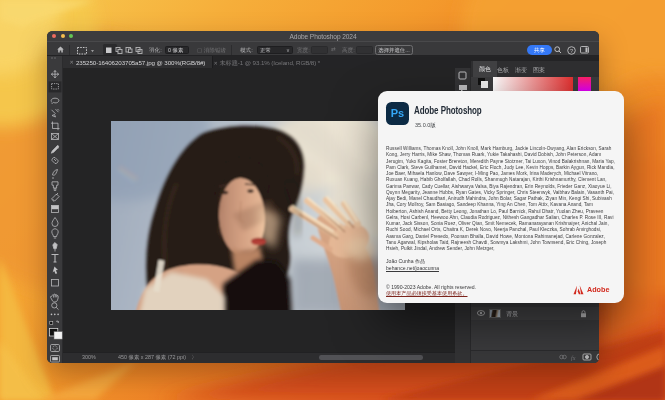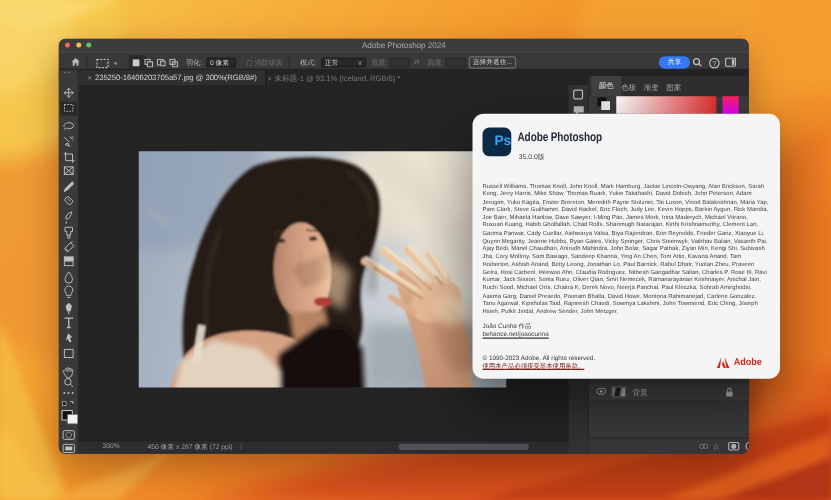--- a/index.html
+++ b/index.html
@@ -302,21 +302,21 @@
     <line x1="219" y1="128" x2="202" y2="117" stroke="#dfac8b" stroke-width="5" stroke-linecap="round"></line>
     <ellipse cx="253" cy="150" rx="15" ry="28" fill="#b5805f" opacity="0.6" filter="url(#pb4)" transform="rotate(-20 253 150)"></ellipse>
     <ellipse cx="250" cy="128" rx="15" ry="11" fill="#f2d7b4" opacity="0.7" filter="url(#pb4)"></ellipse>
     <path d="M178,62 C 186,78 189,96 186,114" stroke="#241a13" stroke-width="3" fill="none" opacity="0.6" filter="url(#pb4)"></path>
     </g>
   </svg>
 </div>
 
 <div id="dialog" class="abs">
   <div class="abs" style="left:8px;top:11px;width:23px;height:23px;background:#0c2a44;border-radius:5.5px"></div>
-  <div class="abs" style="left:8px;top:11px;width:23px;height:23px;color:#35a7f7;font-size:11px;font-weight:bold;text-align:right;line-height:23px">Ps</div>
+  <div class="abs" style="left:8px;top:11px;width:23px;height:23px;color:#35a7f7;font-size:11px;font-weight:bold;text-align:center;line-height:23px">Ps</div>
   <div class="abs" style="left:36px;top:14px;font-size:10px;font-weight:bold;color:#222b36;transform:scaleX(0.8);transform-origin:0 0;letter-spacing:-0.1px">Adobe Photoshop</div>
   <div class="abs" style="left:37px;top:30.5px;font-size:5.5px;color:#45484b">35.0.0版</div>
   <div id="credits" class="abs">Russell Williams, Thomas Knoll, John Knoll, Mark Hamburg, Jackie Lincoln-Owyang, Alan Erickson, Sarah Kong, Jerry Harris, Mike Shaw, Thomas Ruark, Yukie Takahashi, David Dobish, John Peterson, Adam Jerugim, Yuko Kagita, Foster Brereton, Meredith Payne Stotzner, Tai Luxon, Vinod Balakrishnan, Maria Yap, Pam Clark, Steve Guilhamet, David Hackel, Eric Floch, Judy Lee, Kevin Hopps, Barkin Aygun, Rick Mandia, Joe Baer, Mihaela Hanlow, Dave Sawyer, I-Ming Pao, James Mork, Irina Maderych, Michael Vitrano, Ruxuan Kuang, Habib Gholfallah, Chad Rolls, Shanmugh Natarajan, Kirthi Krishnamurthy, Clement Lan, Garima Panwar, Cady Cuellar, Aishwarya Valsa, Biya Rajendran, Erin Reynolds, Frieder Ganz, Xiaoyue Li, Quynn Megarity, Jeanne Hubbs, Ryan Gates, Vicky Springer, Chris Steenwyk, Vaibhav Balain, Vasanth Pai, Ajay Bedi, Manel Chaudhari, Anirudh Mahindra, John Bolar, Sagar Pathak, Ziyan Min, Kengi Shi, Subivash Jha, Cory Mollroy, Sam Basiago, Sandeep Khanna, Ying An Chen, Tom Attix, Kavana Anand, Tam Hoiberton, Ashish Anand, Betty Leong, Jonathan Lo, Paul Barnick, Rahul Dhatr, Yuolan Zheu, Praveen Gelra, Hosi Carbenl, Heewoo Ahn, Claudia Rodriguez, Nithesh Gangadhar Salian, Charles P. Rose III, Ravi Kumar, Jack Sisson, Sonia Ruez, Oliver Qian, Smit Nemecek, Ramanarayanan Krishnaiyer, Anichal Jain, Ruchi Sood, Michael Orts, Chaitra K, Derek Novo, Neerja Panchal, Paul Kleczka, Sohrab Amirghodsi, Aasma Garg, Daniel Presedo, Poonam Bhalla, David Howe, Montona Rahimanejad, Carlene Gonzalez, Tanu Agarwal, Kipsholas Taid, Rajneesh Chavdi, Sowmya Lakshmi, John Townsend, Eric Ching, Joseph Hsieh, Pulkit Jindal, Andrew Sender, John Metzger,</div>
   <div class="abs dsmall" style="left:8px;top:166.5px">João Cunha 作品<br><span style="text-decoration:underline">behance.net/joaocunna</span></div>
   <div class="abs dsmall" style="left:8px;top:192.5px;line-height:6.2px">© 1990-2023 Adobe. All rights reserved.<br><span style="text-decoration:underline;color:#7c241c">使用本产品必须接受基本使用条款。</span></div>
   <svg class="abs" style="left:195px;top:193.5px" width="11" height="10" viewBox="0 0 11 10">
       <path d="M4.1,0.5 L0.5,9.3 L2.9,9.3 Z" fill="#d2291d"></path>
       <path d="M6.7,0.5 L10.5,9.3 L8.1,9.3 Z" fill="#d2291d"></path>
       <path d="M5.4,3.6 L7.7,9.3 L5.9,9.3 L4.7,6.4 Z" fill="#d2291d"></path>
     </svg>

